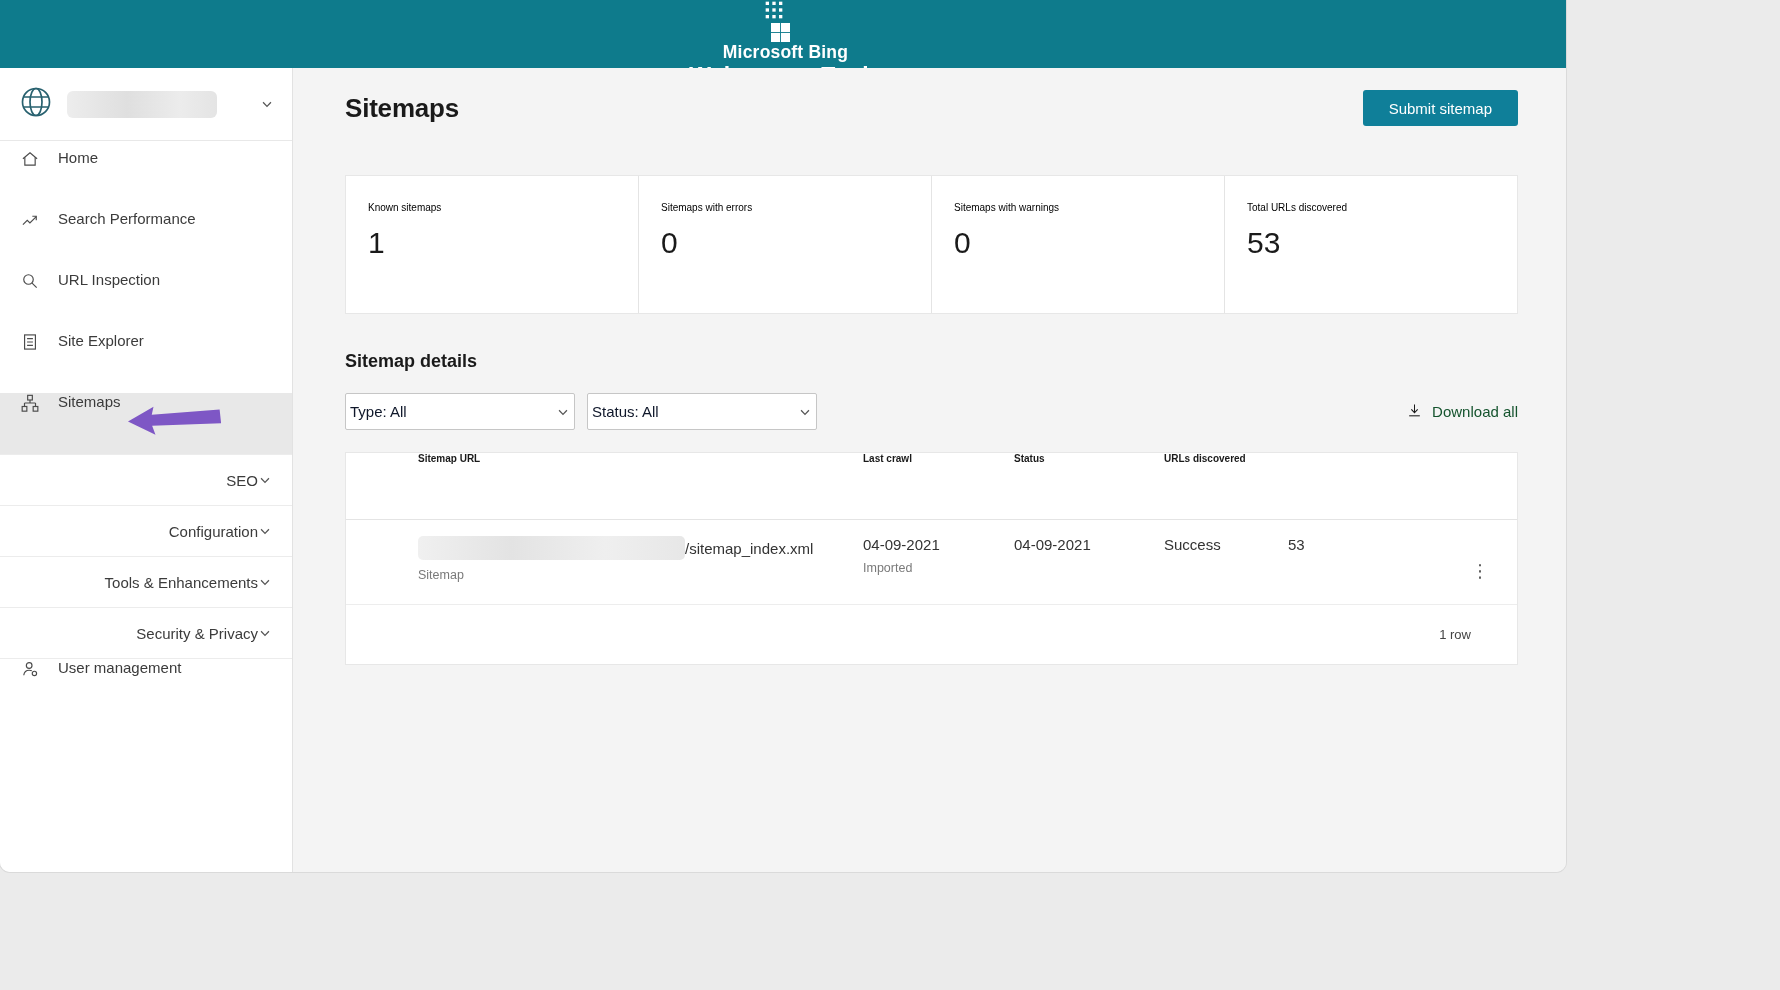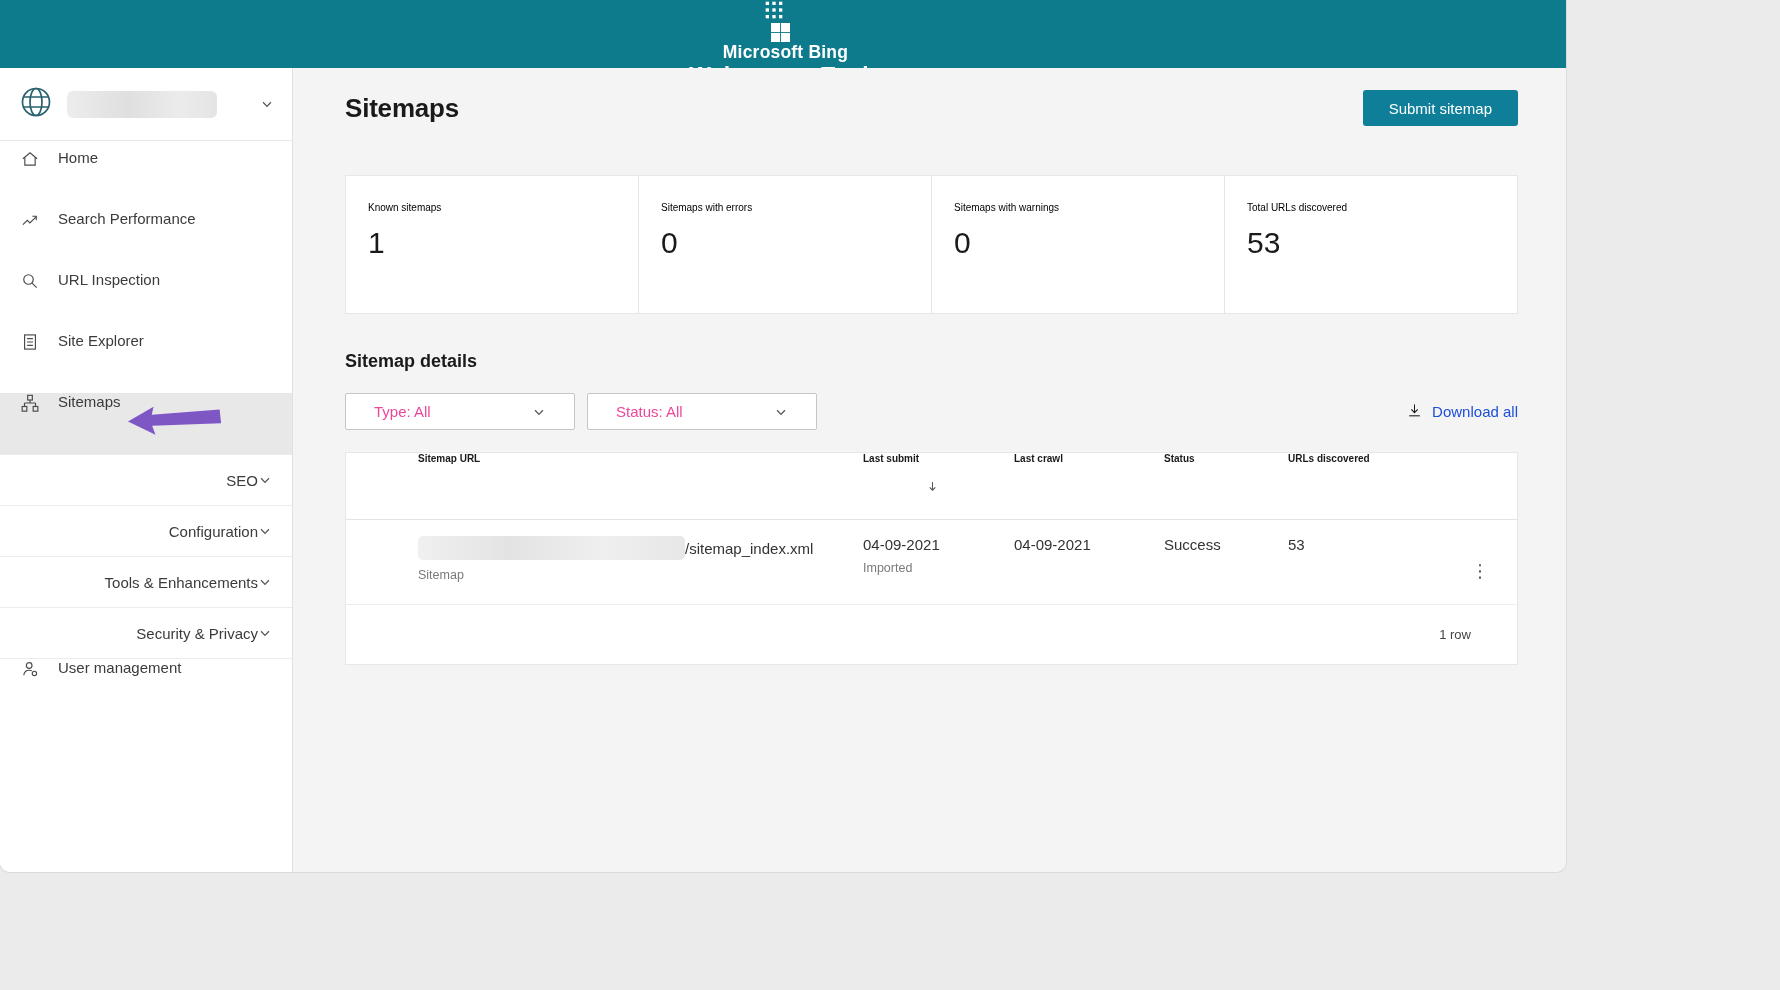--- a/index.html
+++ b/index.html
@@ -67,24 +67,24 @@
   .stats{margin-top:49px;height:139px;background:#fff;border:1px solid #e7e7e7;
     box-sizing:border-box;display:flex;}
   .stat{flex:1;padding:26px 0 0 22px;box-sizing:border-box;}
   .stat + .stat{border-left:1px solid #e4e4e4;}
   .stat-label{font-size:10px;color:#000000;}
   .stat-value{font-size:30px;color:#1a1a1a;margin-top:13px;font-weight:400;}
   .details-heading{margin:37px 0 0 0;font-size:18px;font-weight:700;color:#1a1a1a;}
   
   .filters{margin-top:21px;height:37px;display:flex;align-items:center;gap:12px;}
   .dropdown{width:230px;height:37px;background:#fff;border:1px solid #c6c6c6;border-radius:2px;
-    display:flex;align-items:center;justify-content:space-between;padding:0 28px;
-    font-size:15px;color:#ec4899;font-family:inherit;cursor:pointer;box-sizing:border-box;}
+    display:flex;align-items:center;justify-content:space-between;padding:0 4px;
+    font-size:15px;color:#0f172a;font-family:inherit;cursor:pointer;box-sizing:border-box;}
   .download{margin-left:auto;background:none;border:none;display:flex;align-items:center;gap:9px;
-    font-size:15px;color:#1d4ed8;font-family:inherit;cursor:pointer;padding:0;justify-content:space-between;}
+    font-size:15px;color:#14532d;font-family:inherit;cursor:pointer;padding:0;justify-content:space-between;}
   
   .table-card{margin-top:22px;background:#fff;border:1px solid #e7e7e7;box-sizing:border-box;}
   .trow{display:grid;grid-template-columns:517px 151px 150px 124px 1fr 60px;}
   .thead{height:66px;border-bottom:1px solid #e4e4e4;}
   .thead .tc{display:flex;gap:7px;font-size:10px;font-weight:700;color:#1a1a1a;}
   .tdata{height:84px;border-bottom:1px solid #ededed;}
   .tdata .tc{padding-top:16px;font-size:15px;color:#333;box-sizing:border-box;}
   .c-url{padding-left:72px;box-sizing:border-box;}
   .url-line{display:flex;align-items:center;}
   .url-blur{width:267px;height:24px;border-radius:5px;
@@ -361,31 +361,20 @@
           <span>Download all</span>
         </button>
       </div>
 
       <section class="table-card">
         <div class="trow thead">
           <div class="tc c-url">
             <span>Sitemap URL</span>
           </div>
           <div class="tc">
-            <span>Last submit</span>
-            <span class="chev">
-              <svg viewBox="0 0 16 16" width="13" height="13">
-                  <g fill="none" stroke="#555" stroke-width="1.3">
-                <path d="M8 2.5v10"></path>
-                    <path d="M4.5 9 8 12.5 11.5 9"></path>
-                  </g>
-                </svg>
-            </span>
-          </div>
-          <div class="tc">
             <span>Last crawl</span>
           </div>
           <div class="tc">
             <span>Status</span>
           </div>
           <div class="tc">
             <span>URLs discovered</span>
           </div>
           <div class="tc"></div>
         </div>

